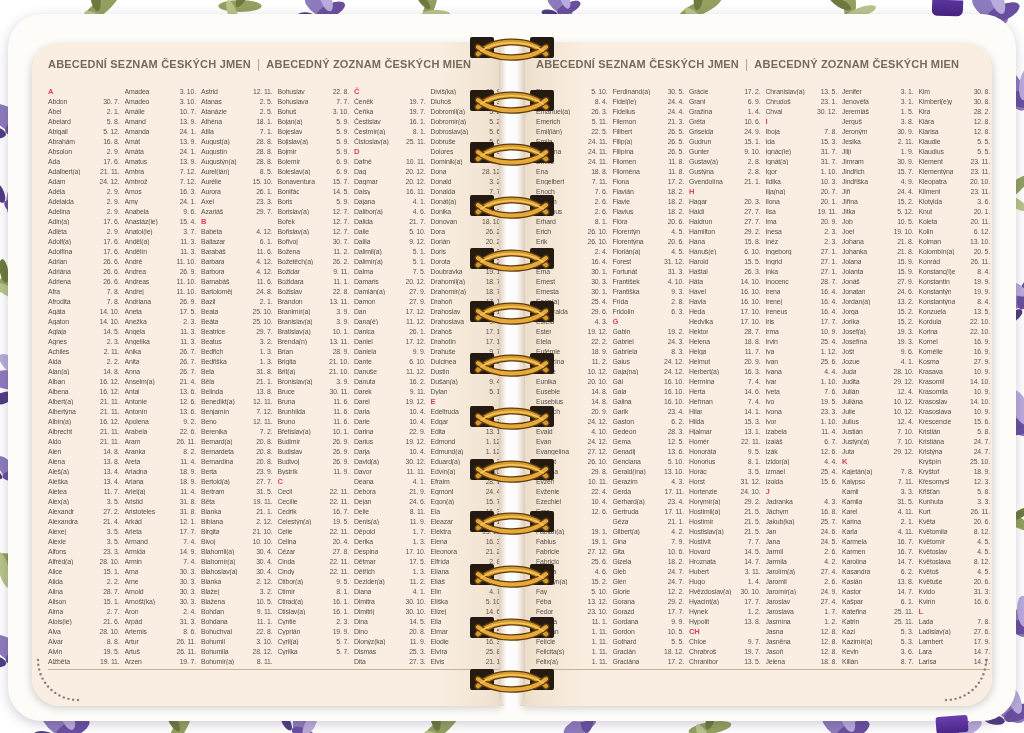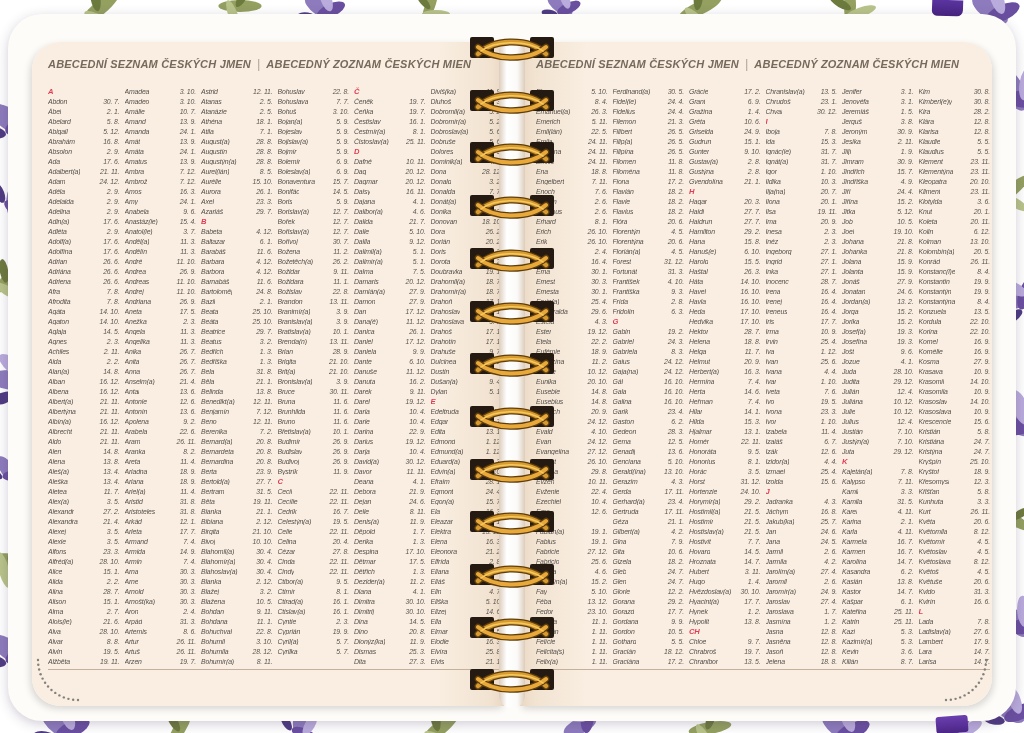--- a/index.html
+++ b/index.html
@@ -26,21 +26,21 @@
   .page.left{
     left:32px;border-radius:28px 0 0 28px;
     background:linear-gradient(to right,#f9eee1 86%,#f2e3d1 97%,#e9d7c2 100%);
     box-shadow:-2px 3px 7px rgba(0,0,0,.15);
   }
   .page.right{
     left:520px;border-radius:0 28px 28px 0;
     background:linear-gradient(to left,#f9eee1 86%,#f2e3d1 97%,#e9d7c2 100%);
     box-shadow:2px 3px 7px rgba(0,0,0,.15);
   }
-  .page-inner{position:absolute;left:16px;right:2px;top:0;font-style:italic;}
+  .page-inner{position:absolute;left:16px;right:2px;top:0;}
   .page-header{
     margin-top:13px;height:17px;display:flex;align-items:center;gap:6px;
     font-weight:700;font-size:11px;letter-spacing:.2px;color:var(--header-ink);
     white-space:nowrap;
   }
   .page-header .divider{color:#aca193;font-weight:400;font-size:12px;}
   .cols{
     margin-top:14px;display:grid;grid-template-columns:repeat(6,1fr);
     column-gap:5px;
   }

